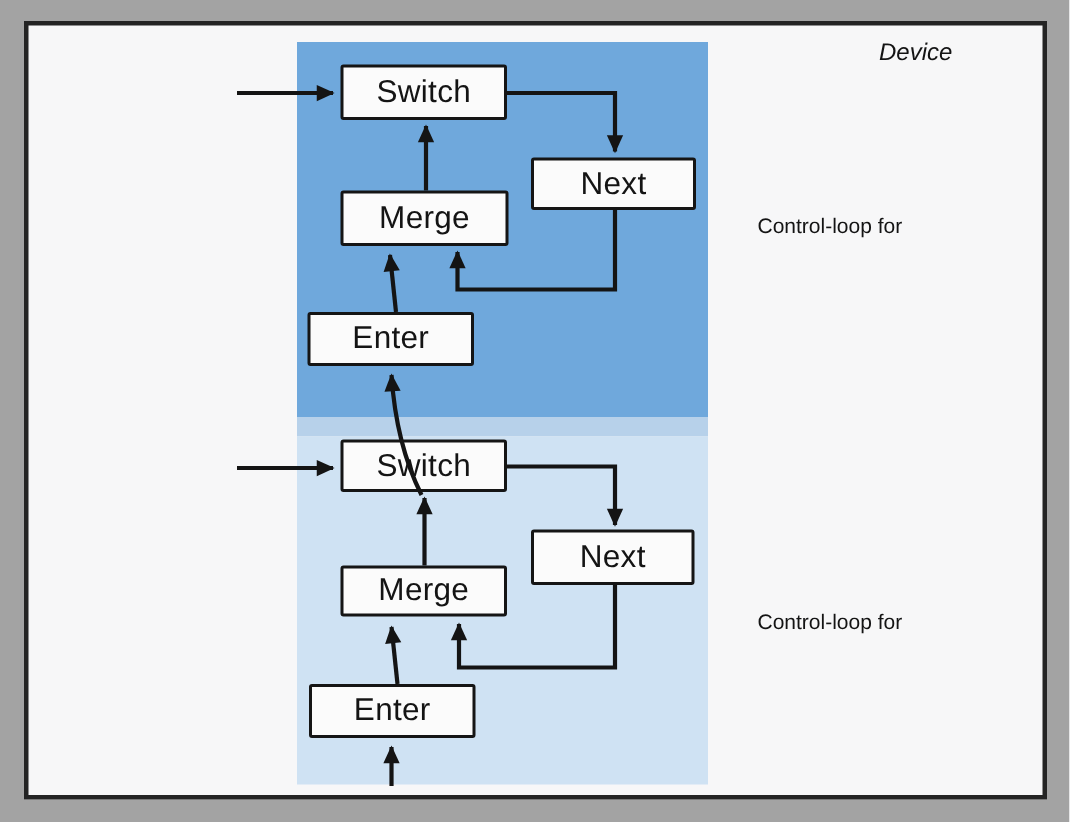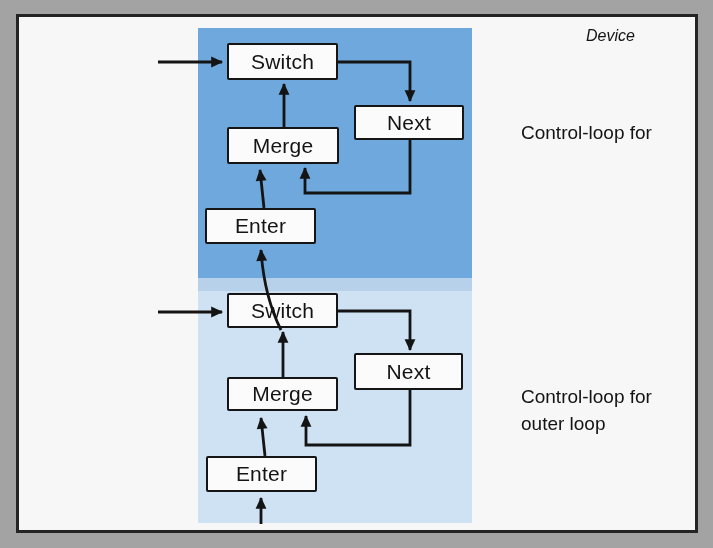--- a/index.html
+++ b/index.html
@@ -65,24 +65,25 @@
   .device-label {
     position: absolute;
     left: 586px;
     top: 27px;
     font-size: 16px;
     color: #141414;
     font-style: italic;
   }
   .loop-caption {
     position: absolute;
-    left: 521px;
-    font-size: 19px;
+    left: 505px;
+    font-size: 14px;
     line-height: 27px;
     color: #141414;
+    margin-top: 18px;
   }
   .loop-caption.inner { top: 119px; }
   .loop-caption.outer { top: 383px; }
   svg.wires {
     position: absolute;
     left: 0;
     top: 0;
     width: 713px;
     height: 548px;
     pointer-events: none;
@@ -115,21 +116,20 @@
   <div class="node" style="left:206px; top:456px; width:111px; height:36px;">Enter</div>
 
   <div class="device-label">Device</div>
 
   <div class="loop-caption inner">
     <span>Control-loop for</span><br>
   </div>
 
   <div class="loop-caption outer">
     <span>Control-loop for</span><br>
-    <span>outer loop</span>
   </div>
 
   <svg class="wires" viewBox="0 0 713 548">
     <defs>
       <marker id="ah" viewBox="0 0 12 11" refX="10.5" refY="5.5" markerWidth="13" markerHeight="12" orient="auto-start-reverse" markerUnits="userSpaceOnUse">
         <path d="M0.5,0.5 L11.5,5.5 L0.5,10.5 Z" style="fill:#141414; stroke:none;"></path>
       </marker>
     </defs>
 
     <path d="M158,62 H222" marker-end="url(#ah)"></path>

